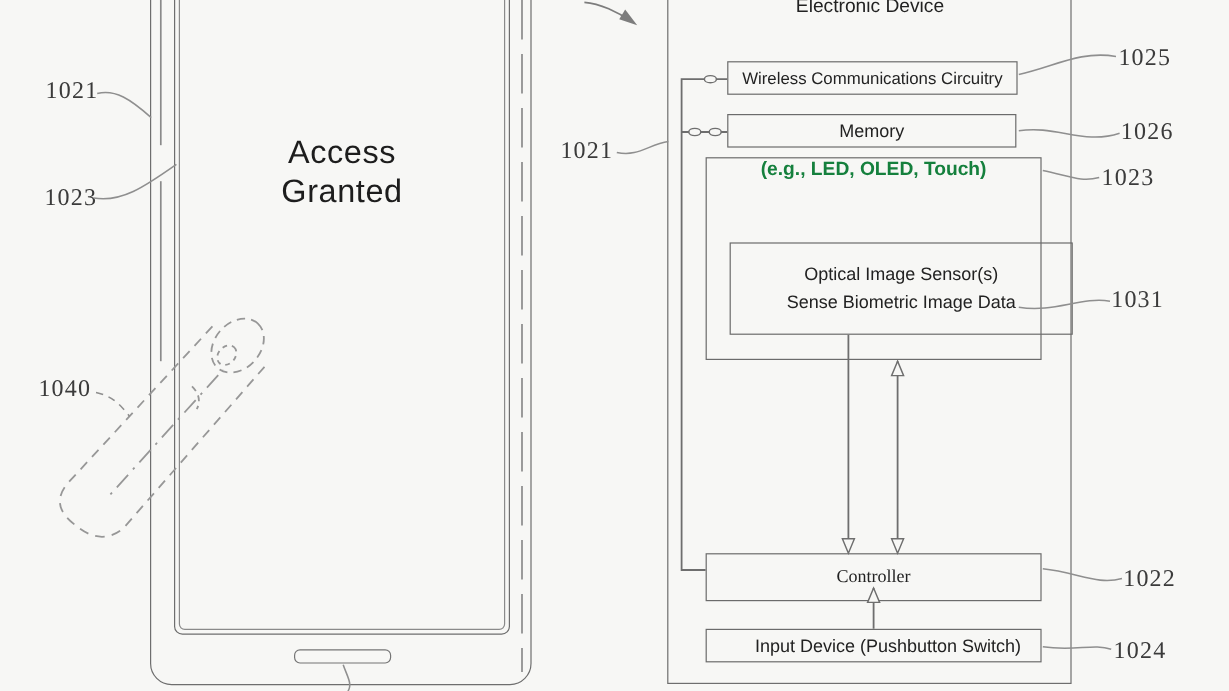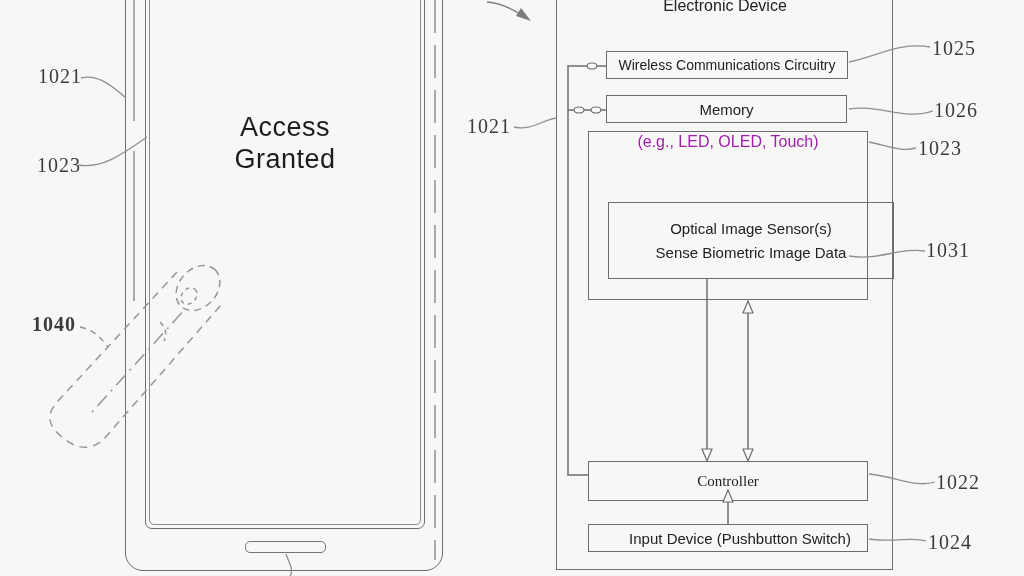--- a/index.html
+++ b/index.html
@@ -24,31 +24,31 @@
              border:1.6px solid #6e6e6e;}
   .device-title{position:absolute;left:557px;top:-3px;width:336px;text-align:center;
                 font-size:16px;line-height:18px;color:#222;}
   .pbox{position:absolute;border:1.5px solid #6b6b6b;color:#222;
         display:flex;align-items:center;justify-content:center;
         font-size:15px;white-space:nowrap;background:transparent;}
   .box-wireless{left:606px;top:51px;width:242px;height:28px;font-size:14px;}
   .box-memory{left:606px;top:95px;width:241px;height:28px;}
   .box-display{left:588px;top:131px;width:280px;height:169px;display:block;}
   .display-title{margin-top:5px;text-align:center;font-size:16px;line-height:20px;color:#222;}
-  .display-subtitle{text-align:center;font-size:16px;line-height:20px;color:#a21caf;}
+  .display-subtitle{text-align:center;font-size:16px;line-height:20px;color:#15803d;font-weight:bold;}
   .box-sensor{left:608px;top:202px;width:286px;height:77px;flex-direction:column;
               justify-content:center;gap:7px;font-size:15px;}
   .box-controller{left:588px;top:461px;width:280px;height:40px;font-family:Liberation Serif, serif;}
   .box-input{left:588px;top:524px;width:280px;height:28px;padding-left:24px;}
 
   
   .ref{position:absolute;font-family:"Liberation Serif",serif;font-size:20px;
        color:#3b3b3b;letter-spacing:1px;}
   .ref-1021a{left:38px;top:65px;}   .ref-1023a{left:37px;top:154px;}
-  .ref-1040{left:32px;top:313px;font-weight:bold;}   .ref-1021b{left:467px;top:115px;}
+  .ref-1040{left:32px;top:313px;}   .ref-1021b{left:467px;top:115px;}
   .ref-1025{left:932px;top:37px;}   .ref-1026{left:934px;top:99px;}
   .ref-1023b{left:918px;top:137px;} .ref-1031{left:926px;top:239px;}
   .ref-1022{left:936px;top:471px;}  .ref-1024{left:928px;top:531px;}
 
   svg.linework{position:absolute;left:0;top:0;width:1024px;height:576px;
                pointer-events:none;}
 </style>
 </head>
 <body>
 

